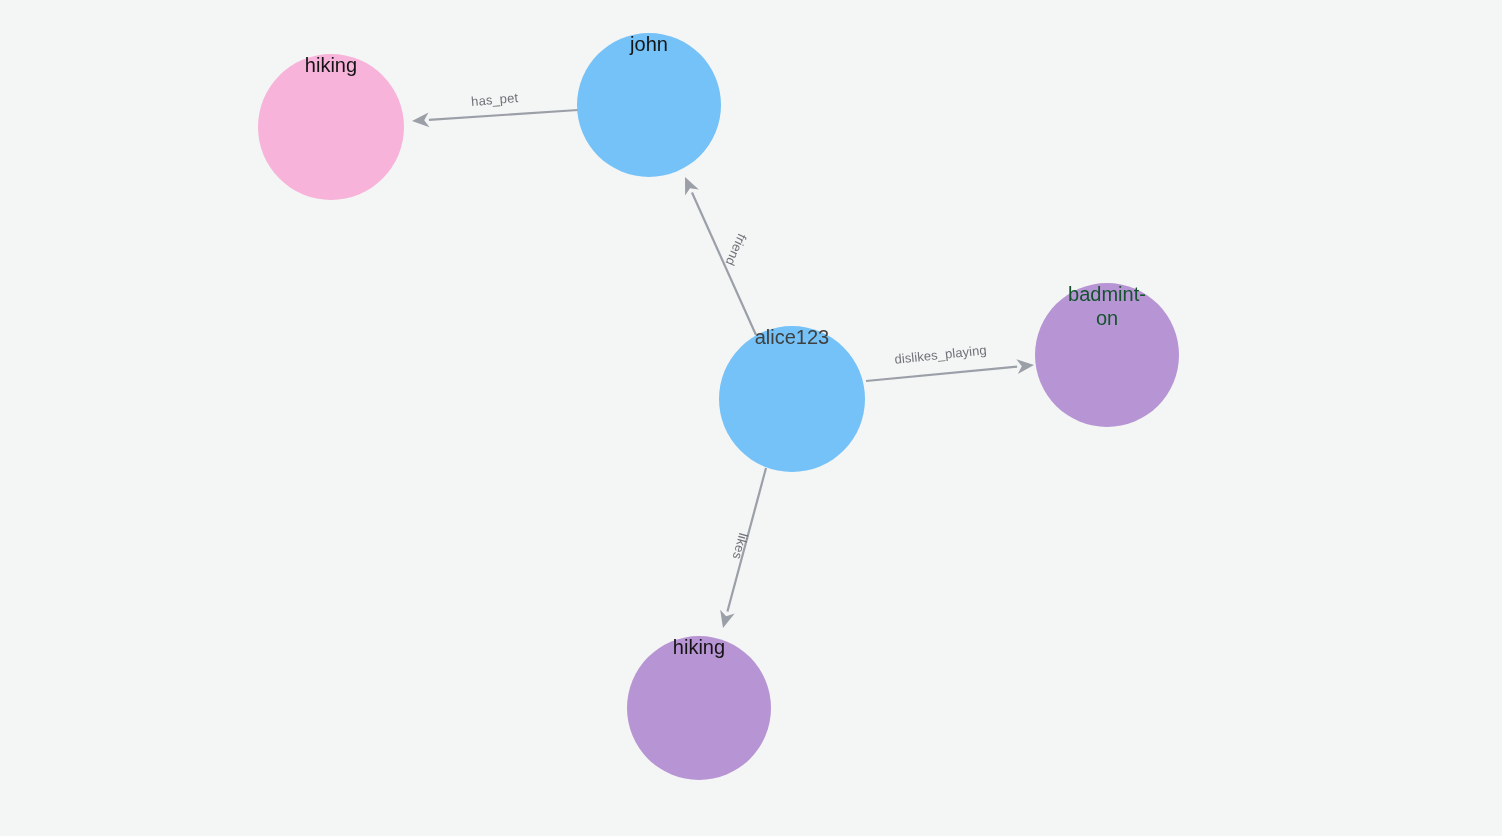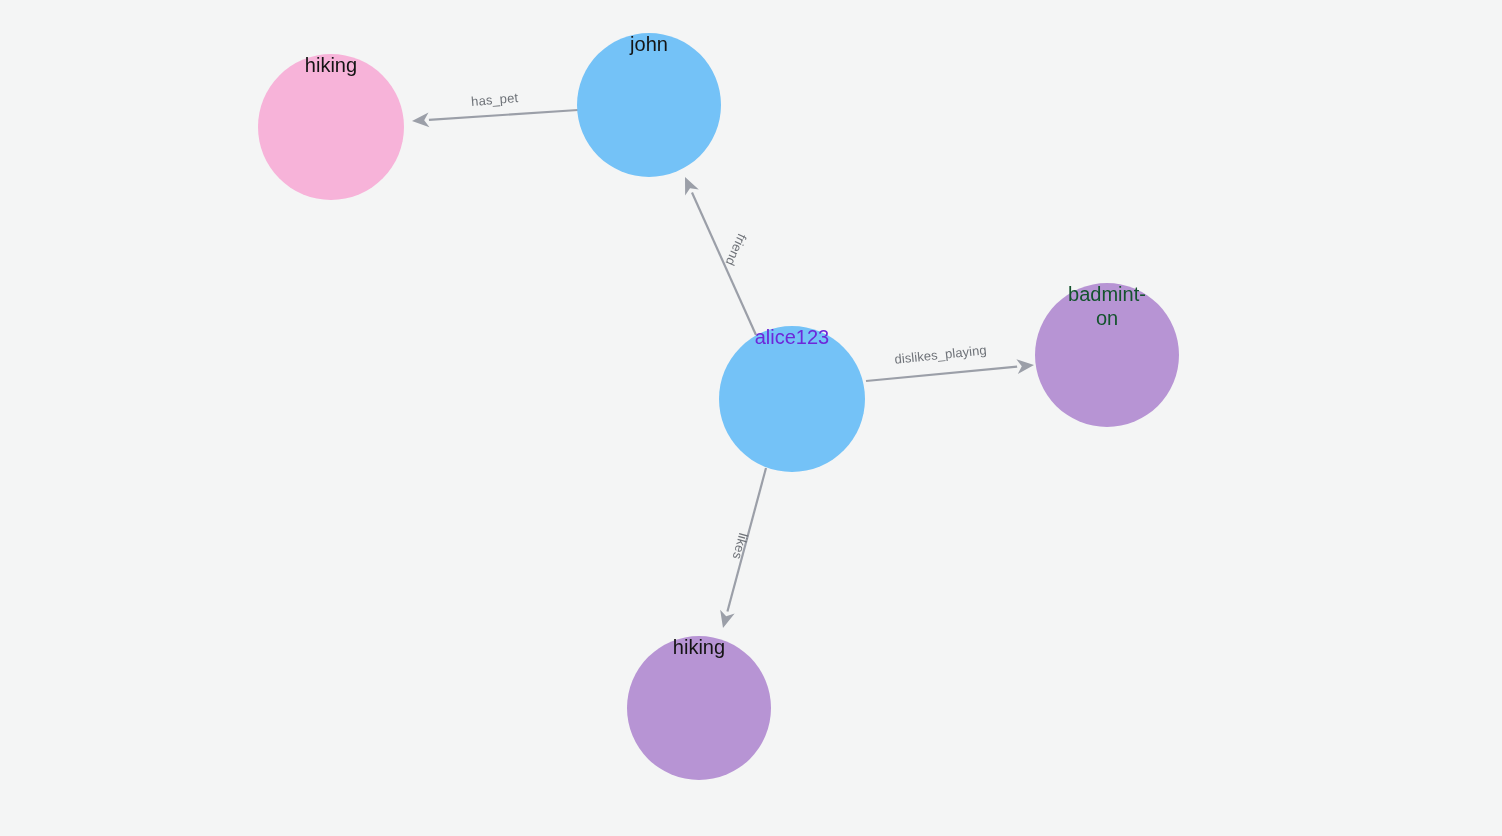--- a/index.html
+++ b/index.html
@@ -87,21 +87,21 @@
   </svg>
 
   <div id="nodes-layer">
       <div class="node" style="left: 258px; top: 54px; width: 146px; height: 146px; background: rgb(247, 179, 217);">
         <span class="node-label" style="color: rgb(20, 20, 20); white-space: pre-line;">hiking</span>
       </div>
       <div class="node" style="left: 577px; top: 33px; width: 144px; height: 144px; background: rgb(116, 194, 247);">
         <span class="node-label" style="color: rgb(20, 20, 20); white-space: pre-line;">john</span>
       </div>
       <div class="node" style="left: 719px; top: 326px; width: 146px; height: 146px; background: rgb(116, 194, 247);">
-        <span class="node-label" style="color: #6d28d9; white-space: pre-line;">alice123</span>
+        <span class="node-label" style="color: #404040; white-space: pre-line;">alice123</span>
       </div>
       <div class="node" style="left: 1035px; top: 283px; width: 144px; height: 144px; background: rgb(183, 148, 212);">
         <span class="node-label" style="color: #14532d; white-space: pre-line;">badmint-
 on</span>
       </div>
       <div class="node" style="left: 627px; top: 636px; width: 144px; height: 144px; background: rgb(183, 148, 212);">
         <span class="node-label" style="color: rgb(20, 20, 20); white-space: pre-line;">hiking</span>
       </div>
     </div>
 

